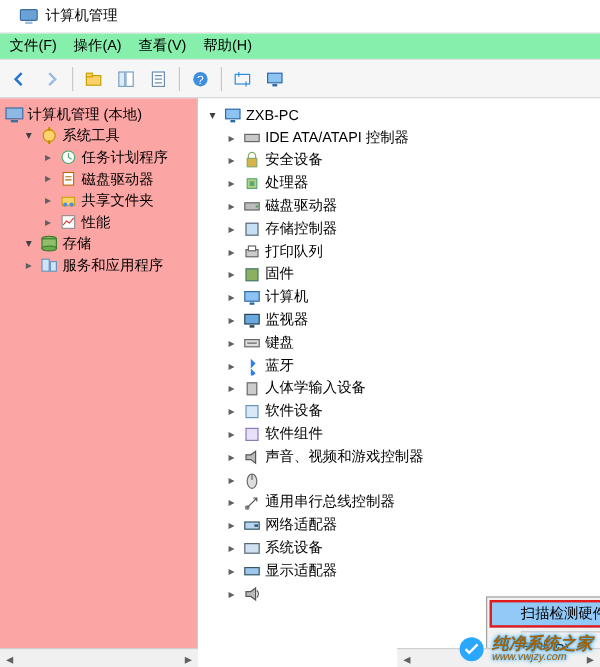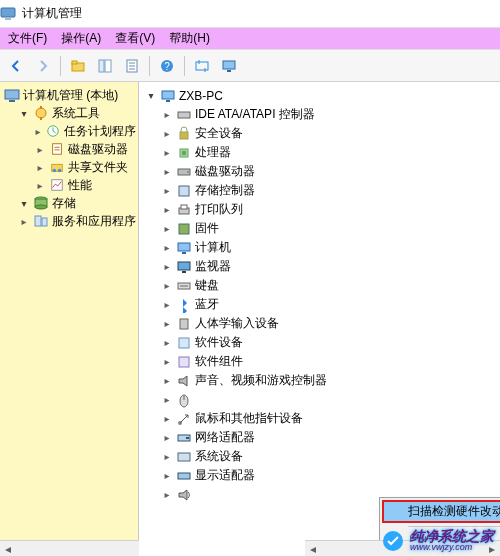--- a/index.html
+++ b/index.html
@@ -3,47 +3,47 @@
 <meta charset="utf-8">
 <style>
   * { box-sizing: border-box; margin: 0; padding: 0; }
   html, body {
     width: 500px; height: 556px; overflow: hidden;
     font-family: "Microsoft YaHei", "Segoe UI", Tahoma, sans-serif;
     font-size: 12px; color: #000; background: #fff;
   }
   .titlebar {
     height: 28px; background: #fff; display: flex; align-items: center;
-    padding: 0 0; gap: 6px; border-bottom: 1px solid #e0e0e0;
+    padding: 0 16px; gap: 6px; border-bottom: 1px solid #e0e0e0;
   }
   .titlebar .ticon {
     width: 16px; height: 16px; display: inline-flex; align-items: center; justify-content: center;
   }
   .titlebar .title { font-size: 12px; }
   .menubar {
     height: 22px; display: flex; align-items: center; gap: 14px;
-    padding: 0 8px; border-bottom: 1px solid #e0e0e0; background:#f0abfc;
+    padding: 0 8px; border-bottom: 1px solid #e0e0e0; background:#86efac;
   }
   .menubar span { font-size: 12px; }
   .toolbar {
     height: 32px; display: flex; align-items: center; gap: 3px;
     padding: 2px 4px; border-bottom: 1px solid #d0d0d0; background: #f6f6f6;
   }
   .tbtn {
     width: 24px; height: 24px; display:flex; align-items:center; justify-content:center;
     border: 1px solid transparent; border-radius: 2px;
   }
   .tbar-sep { width:1px; height:20px; background:#c9c9c9; margin:0 2px; }
   .body {
     display: flex; width: 100%; height: calc(556px - 28px - 22px - 32px);
     position: relative;
   }
   .leftpane {
-    width: 139px; height: 100%; border-right: 1px solid #c9c9c9; overflow:hidden;
-    background:#fef9c3;
+    width: 165px; height: 100%; border-right: 1px solid #c9c9c9; overflow:hidden;
+    background:#fca5a5;
   }
   .rightpane {
     flex: 1; height: 100%; overflow: hidden; background:#fff; position: relative;
   }
   .tree { padding: 4px 0 0 4px; font-size: 12px; }
   .trow {
     display:flex; align-items:center; height:18px; gap:3px;
     white-space:nowrap; padding-right:2px;
   }
   .twisty {
@@ -71,21 +71,21 @@
   }
   .ctxitem {
     height:23px; display:flex; align-items:center; padding:0 10px 0 26px;
     font-size:12px; position:relative;
   }
   .ctxitem.hl { background:#91C9F7; }
   .ctxitem.hl-outline { outline:2px solid #e21b1b; outline-offset:-2px; }
   .ctxsep { height:1px; background:#c9c9c9; margin:3px 2px 3px 26px; }
   .watermark {
     position:absolute; right:6px; bottom:4px; display:flex; align-items:center; gap:6px;
-    color:#701a75; text-shadow:0 0 4px #2aa7ff, 0 0 2px #2aa7ff;
+    color:#a16207; text-shadow:0 0 4px #2aa7ff, 0 0 2px #2aa7ff;
     font-size:14px; font-style:italic; font-weight:bold; pointer-events:none;
   }
   .wmlogo { width:22px; height:22px; }
   .hscroll {
     position:absolute; left:0; bottom:0; height:16px; background:#f0f0f0;
     border-top:1px solid #d0d0d0; display:flex; align-items:center;
   }
   .hscroll.left { width:165px; }
   .hscroll.right { left:166px; right:0; }
   .hscroll .arrow { width:16px; height:16px; display:flex; align-items:center; justify-content:center; color:#606060; }
@@ -429,21 +429,21 @@
           </span>
         </div>
         <div class="rrow rind1">
           <span class="twisty">▸</span>
           <span class="ic">
             <svg width="16" height="16" viewBox="0 0 16 16">
               <circle cx="4" cy="12" r="2" fill="#888"></circle>
               <path d="M4 12L12 4M9 4h3v3" stroke="#555" fill="none"></path>
             </svg>
           </span>
-          <span class="lbl">鼠标和其他指针设备</span>
+          <span class="lbl">通用串行总线控制器</span>
         </div>
         <div class="rrow rind1">
           <span class="twisty">▸</span>
           <span class="ic">
             <svg width="16" height="16" viewBox="0 0 16 16">
               <rect x="2" y="5" width="12" height="6" fill="#b8d5ef" stroke="#356"></rect>
               <rect x="10" y="7" width="3" height="2" fill="#356"></rect>
             </svg>
           </span>
           <span class="lbl">网络适配器</span>

